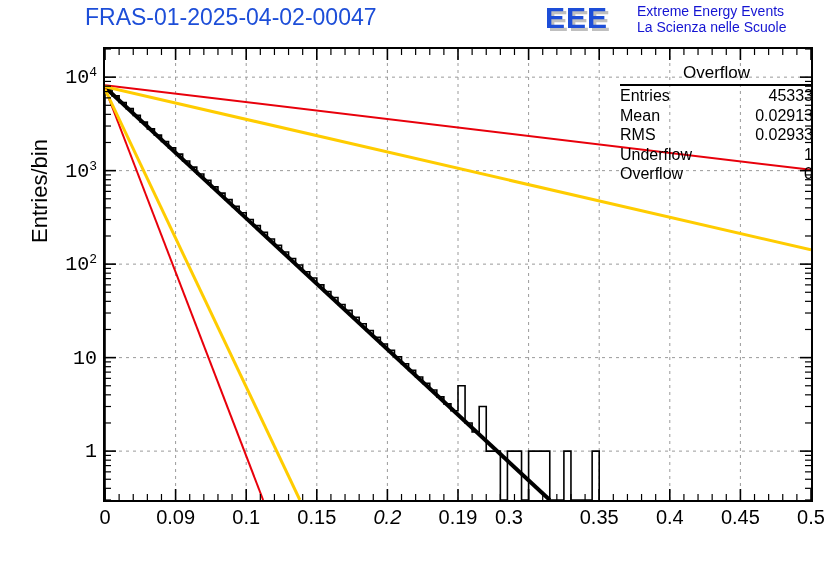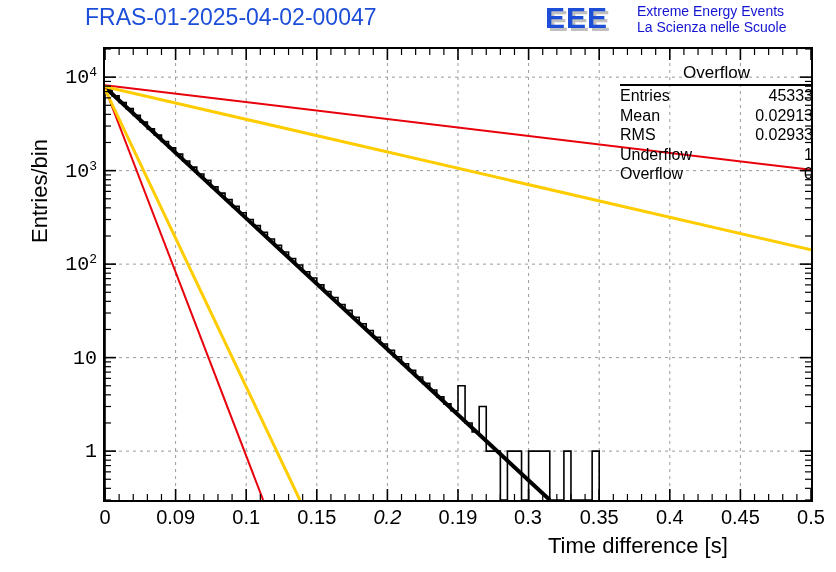--- a/index.html
+++ b/index.html
@@ -57,21 +57,20 @@
 
   <div class="logo">
     <div class="logo-eee">EEE</div>
     <div class="logo-lines">
       <div class="logo-line">Extreme Energy Events</div>
       <div class="logo-line">La Scienza nelle Scuole</div>
     </div>
   </div>
 
   <div class="ylabel">Entries/bin</div>
-  <div class="xlabel">Time difference [s]</div>
 
   <div id="plot">
     <svg id="plotsvg" width="706" height="451">
         <line x1="70.60000000000001" y1="0" x2="70.60000000000001" y2="451" stroke="#9a9a9a" stroke-width="1" stroke-dasharray="3,4"></line>
         <line x1="141.20000000000002" y1="0" x2="141.20000000000002" y2="451" stroke="#9a9a9a" stroke-width="1" stroke-dasharray="3,4"></line>
         <line x1="211.79999999999998" y1="0" x2="211.79999999999998" y2="451" stroke="#9a9a9a" stroke-width="1" stroke-dasharray="3,4"></line>
         <line x1="282.40000000000003" y1="0" x2="282.40000000000003" y2="451" stroke="#9a9a9a" stroke-width="1" stroke-dasharray="3,4"></line>
         <line x1="353" y1="0" x2="353" y2="451" stroke="#9a9a9a" stroke-width="1" stroke-dasharray="3,4"></line>
         <line x1="423.59999999999997" y1="0" x2="423.59999999999997" y2="451" stroke="#9a9a9a" stroke-width="1" stroke-dasharray="3,4"></line>
         <line x1="494.2" y1="0" x2="494.2" y2="451" stroke="#9a9a9a" stroke-width="1" stroke-dasharray="3,4"></line>
@@ -283,21 +282,21 @@
       </svg>
   </div>
 
   <div id="xticks">
       <div class="xtick" style="left: 105px; top: 506px;">0</div>
       <div class="xtick" style="left: 175.6px; top: 506px;">0.09</div>
       <div class="xtick" style="left: 246.2px; top: 506px;">0.1</div>
       <div class="xtick" style="left: 316.8px; top: 506px;">0.15</div>
       <div class="xtick" style="left: 387.4px; top: 506px; font-style: italic;">0.2</div>
       <div class="xtick" style="left: 458px; top: 506px;">0.19</div>
-      <div class="xtick" style="left: 528px; top: 506px;">0.3</div>
+      <div class="xtick" style="left: 509px; top: 506px;">0.3</div>
       <div class="xtick" style="left: 599.2px; top: 506px;">0.35</div>
       <div class="xtick" style="left: 669.8px; top: 506px;">0.4</div>
       <div class="xtick" style="left: 740.4px; top: 506px;">0.45</div>
       <div class="xtick" style="left: 811px; top: 506px;">0.5</div>
     </div>
   <div id="yticks">
       <div class="ytick" style="top: 451.115px; right: 739px;">1</div>
       <div class="ytick" style="top: 357.622px; right: 739px;">10</div>
       <div class="ytick" style="top: 264.129px; right: 739px;">10<sup>2</sup></div>
       <div class="ytick" style="top: 170.637px; right: 739px;">10<sup>3</sup></div>

